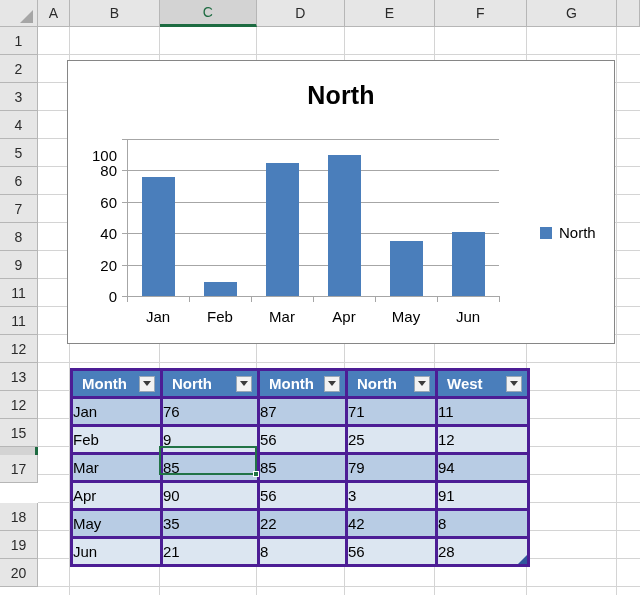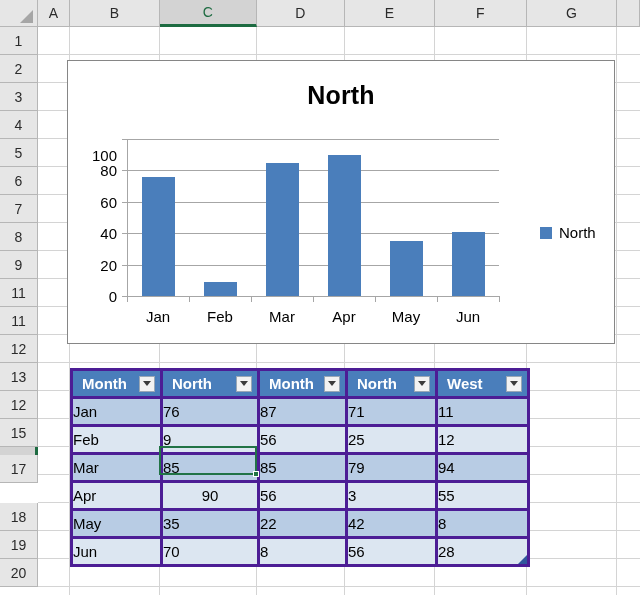--- a/index.html
+++ b/index.html
@@ -432,35 +432,35 @@
         </tr>
         <tr class="band-dark">
           <td class="cell-pad" style="width: 90px;">Mar</td>
           <td class="cell-pad" style="width: 97px;">85</td>
           <td class="cell-pad" style="width: 88px;">85</td>
           <td class="cell-pad" style="width: 90px;">79</td>
           <td class="cell-pad" style="width: 92px;">94</td>
         </tr>
         <tr class="band-light">
           <td class="cell-pad" style="width: 90px;">Apr</td>
-          <td class="cell-pad" style="width: 97px; text-align: center;">90</td>
+          <td class="cell-pad" style="width: 97px;">90</td>
           <td class="cell-pad" style="width: 88px;">56</td>
           <td class="cell-pad" style="width: 90px;">3</td>
-          <td class="cell-pad" style="width: 92px;">55</td>
+          <td class="cell-pad" style="width: 92px;">91</td>
         </tr>
         <tr class="band-dark">
           <td class="cell-pad" style="width: 90px;">May</td>
           <td class="cell-pad" style="width: 97px;">35</td>
           <td class="cell-pad" style="width: 88px;">22</td>
           <td class="cell-pad" style="width: 90px;">42</td>
           <td class="cell-pad" style="width: 92px;">8</td>
         </tr>
         <tr class="band-light">
           <td class="cell-pad" style="width: 90px;">Jun</td>
-          <td class="cell-pad" style="width: 97px;">70</td>
+          <td class="cell-pad" style="width: 97px;">21</td>
           <td class="cell-pad" style="width: 88px;">8</td>
           <td class="cell-pad" style="width: 90px;">56</td>
           <td class="cell-pad" style="width: 92px;">28</td>
         </tr>
       </tbody>
   </table>
 
   <div class="active-cell" id="active-cell" style="left: 159px; top: 446px; width: 98px; height: 29px;"></div>
   <div class="fill-handle" id="fill-handle" style="left: 253px; top: 471px;"></div>
   <div class="table-resize-handle" id="table-resize" style="left: 518px; top: 555px;"></div>

